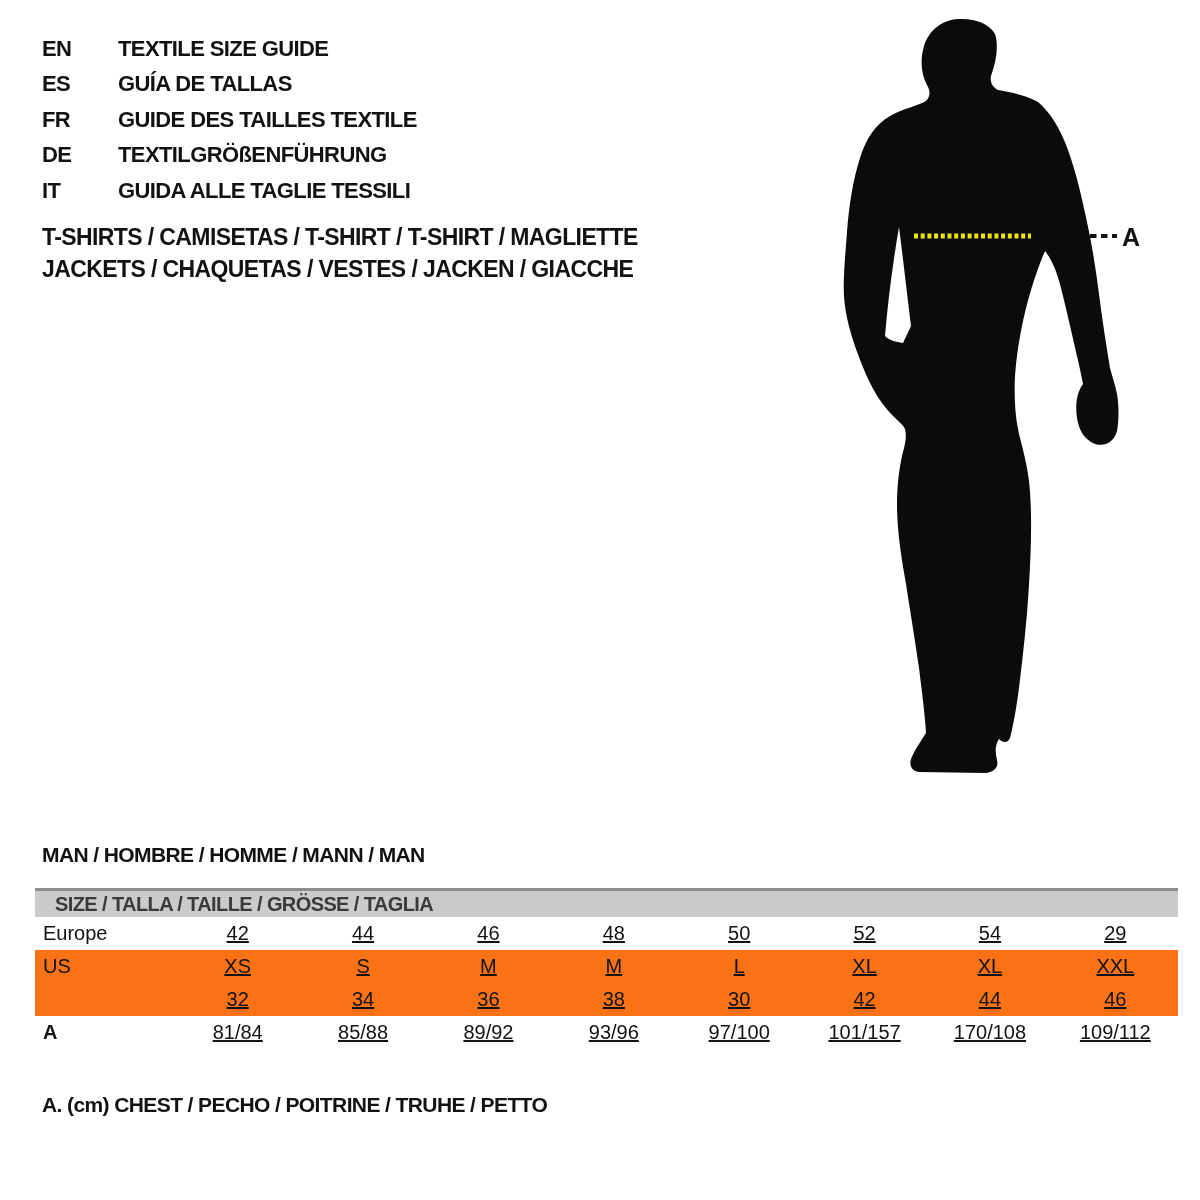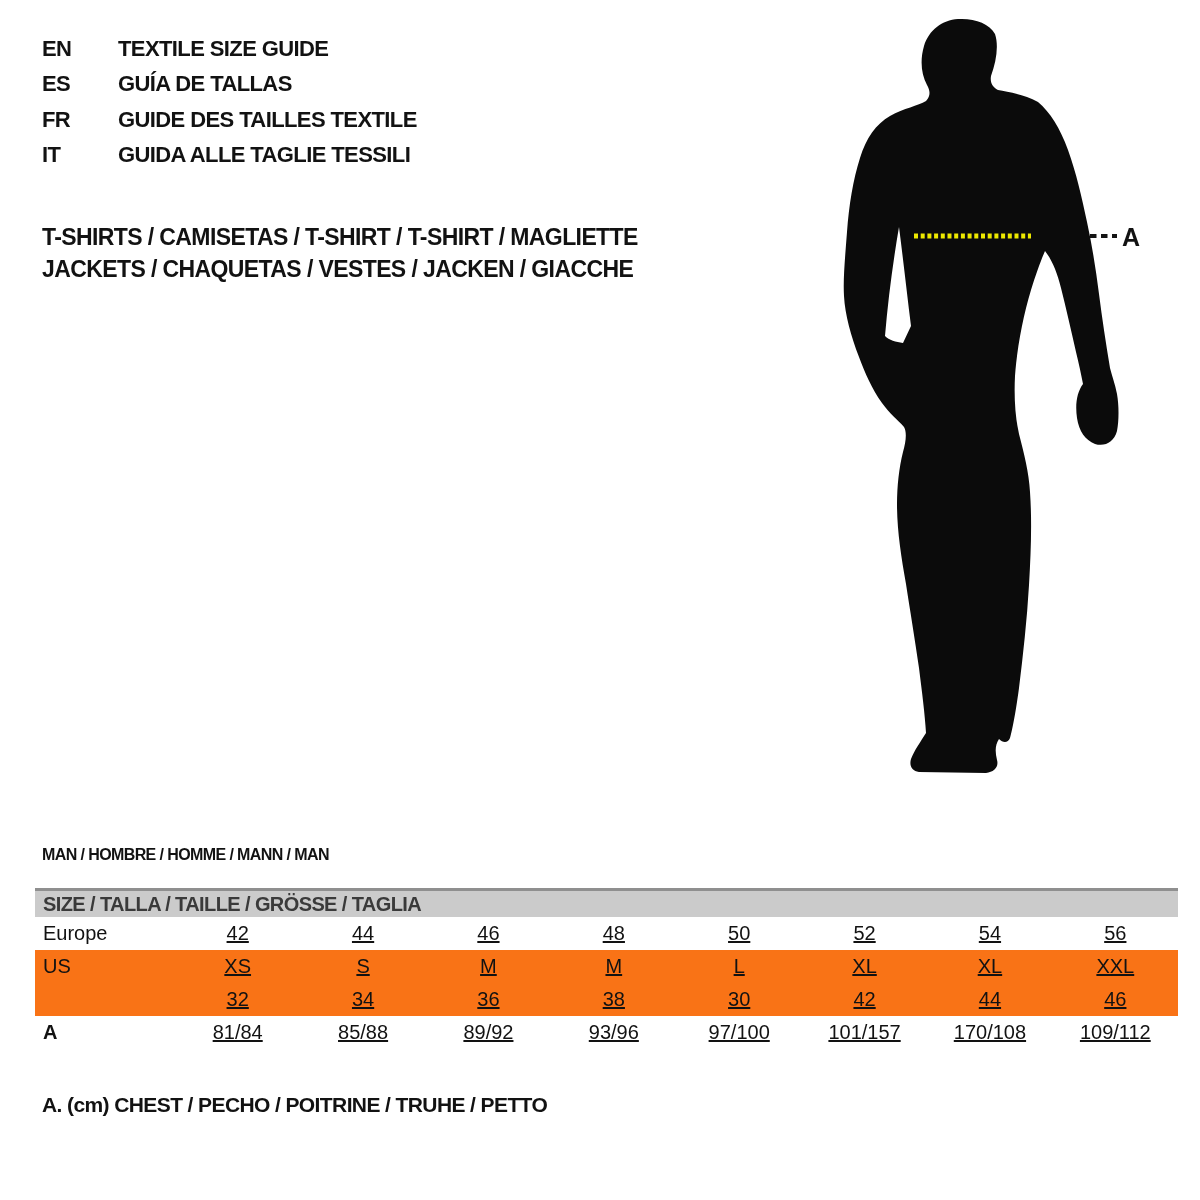--- a/index.html
+++ b/index.html
@@ -23,27 +23,27 @@
   .categories { position:absolute; left:42px; top:222px;
                 font-size:23px; font-weight:700; line-height:31.5px; }
 
   
   .figure-svg { position:absolute; left:820px; top:0; }
   .measure-a-text { font-family:"Liberation Sans", sans-serif;
                     font-size:25px; font-weight:700; }
 
   
   .man-heading { position:absolute; left:42px; top:843px;
-                 font-size:16px; font-weight:700; line-height:24px; }
+                 font-size:21px; font-weight:700; line-height:24px; }
 
   
   .size-table { position:absolute; left:35px; top:888px; width:1143px; }
   .table-header { background:#cbcbcb; border-top:3px solid #8f8f8f;
                   height:29px; display:flex; align-items:center;
-                  padding-left:8px; box-sizing:border-box;
+                  padding-left:20px; box-sizing:border-box;
                   font-size:20px; font-weight:700; color:#3a3a3a; }
   .table-row { display:grid; grid-template-columns:140px repeat(8, 1fr);
                height:33px; align-items:center; font-size:20px; }
   .table-row.shaded { background:#f97316; }
   .row-label { padding-left:8px; }
   .row-label.bold { font-weight:700; }
   .cell { text-align:center;text-decoration:underline; }
 
   
   .footer-note { position:absolute; left:42px; top:1093px;
@@ -57,20 +57,24 @@
     <span class="lang-code cond">EN</span>
     <span class="lang-title cond">TEXTILE SIZE GUIDE</span>
   </div>
   <div class="lang-row">
     <span class="lang-code cond">ES</span>
     <span class="lang-title cond">GUÍA DE TALLAS</span>
   </div>
   <div class="lang-row">
     <span class="lang-code cond">FR</span>
     <span class="lang-title cond">GUIDE DES TAILLES TEXTILE</span>
+  </div>
+  <div class="lang-row">
+    <span class="lang-code cond">DE</span>
+    <span class="lang-title cond">TEXTILGRÖßENFÜHRUNG</span>
   </div>
   <div class="lang-row">
     <span class="lang-code cond">IT</span>
     <span class="lang-title cond">GUIDA ALLE TAGLIE TESSILI</span>
   </div>
 </div>
 
 <div class="categories">
   <div class="cond">T-SHIRTS / CAMISETAS / T-SHIRT / T-SHIRT / MAGLIETTE</div>
   <div class="cond">JACKETS / CHAQUETAS / VESTES / JACKEN / GIACCHE</div>
@@ -139,21 +143,21 @@
 
   <div class="table-row">
     <span class="row-label">Europe</span>
     <span class="cell">42</span>
     <span class="cell">44</span>
     <span class="cell">46</span>
     <span class="cell">48</span>
     <span class="cell">50</span>
     <span class="cell">52</span>
     <span class="cell">54</span>
-    <span class="cell">56</span>
+    <span class="cell">29</span>
   </div>
 
   <div class="table-row shaded">
     <span class="row-label">US</span>
     <span class="cell">XS</span>
     <span class="cell">S</span>
     <span class="cell">M</span>
     <span class="cell">M</span>
     <span class="cell">L</span>
     <span class="cell">XL</span>

